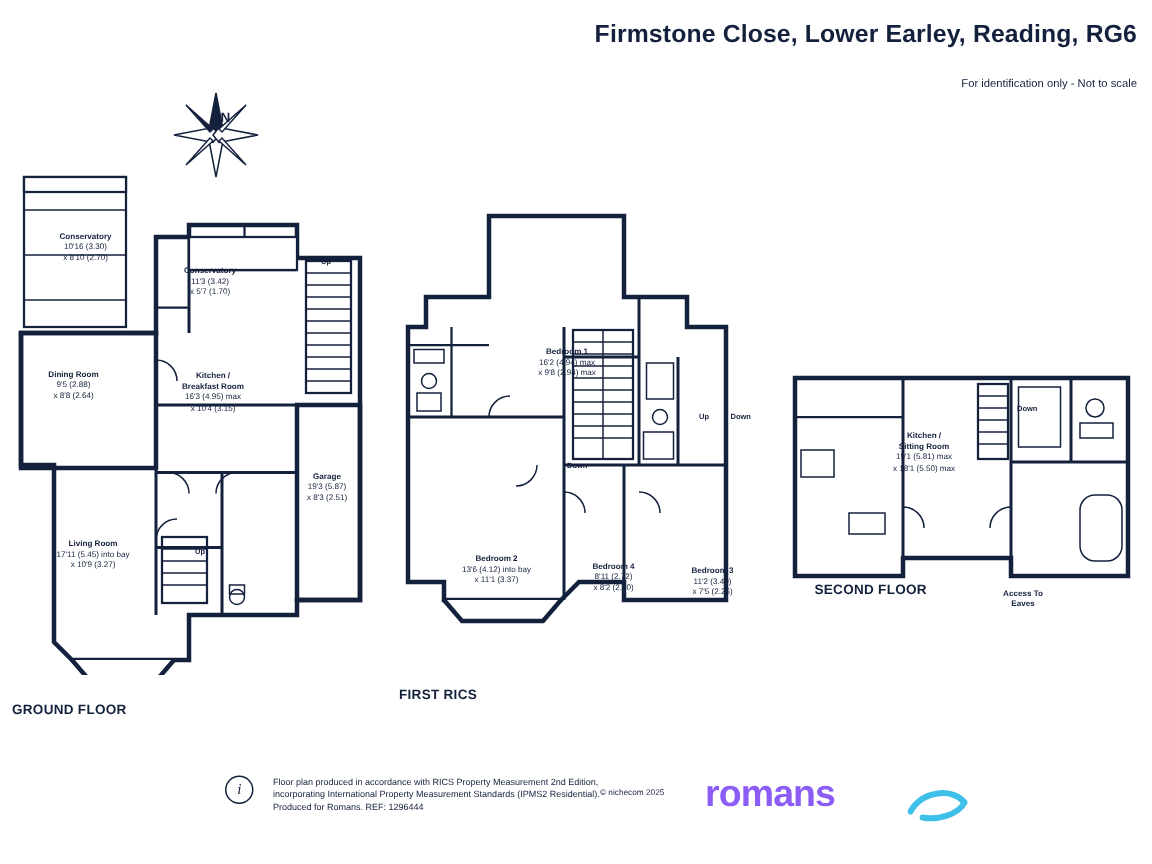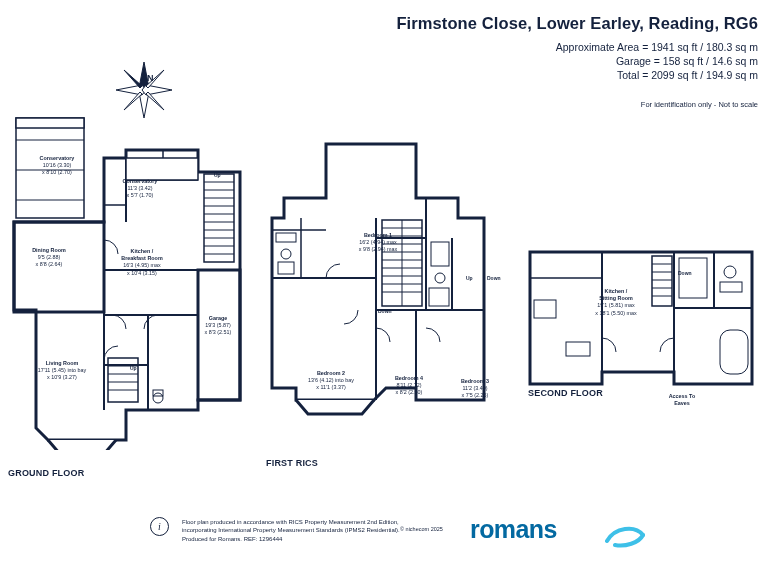--- a/index.html
+++ b/index.html
@@ -48,41 +48,36 @@
     position:absolute;left:150px;top:515px;right:10px;height:50px;
   }
   .foot-text{
     position:absolute;left:32px;top:3px;font-size:6px;line-height:8.4px;color:#14213d;
   }
   .info-circle{
     position:absolute;left:0;top:2px;width:17px;height:17px;border:1px solid #14213d;border-radius:50%;
     font-size:10px;font-style:italic;text-align:center;line-height:17px;color:#14213d;font-family:"Liberation Serif",serif;
   }
   .brand{
-    position:absolute;left:320px;top:0px;font-size:25px;font-weight:bold;color:#0369a1;letter-spacing:-.6px;
+    position:absolute;left:320px;top:0px;font-size:25px;font-weight:bold;color:#8b5cf6;letter-spacing:-.6px;
   }
   .swoosh{
     position:absolute;left:455px;top:8px;width:40px;height:26px;
   }
   .arrowtxt{position:absolute;font-size:5px;color:#14213d;font-weight:bold;}
 
   svg{display:block;}
 </style>
 </head>
 <body>
 
 <div class="wrap">
 
   <div class="header">
     <div class="title">Firmstone Close, Lower Earley, Reading, RG6</div>
-    <div class="sub">
-      <div>Approximate Area = 1941 sq ft / 180.3 sq m</div>
-      <div>Garage = 158 sq ft / 14.6 sq m</div>
-      <div>Total = 2099 sq ft / 194.9 sq m</div>
-    </div>
     <div class="note">For identification only - Not to scale</div>
   </div>
 
   <div class="compass">
     <svg width="64" height="64" viewBox="0 0 64 64">
       <g stroke="#14213d" stroke-width="1" fill="none">
         <path d="M32 4 L37 30 L32 34 L27 30 Z" fill="#14213d"></path>
         <path d="M32 60 L27 34 L32 30 L37 34 Z" fill="#ffffff"></path>
         <path d="M4 32 L30 27 L34 32 L30 37 Z" fill="#ffffff"></path>
         <path d="M60 32 L34 27 L30 32 L34 37 Z" fill="#ffffff"></path>
@@ -315,21 +310,21 @@
     <div class="d">x 18'1 (5.50) max</div>
   </div>
 
   <div class="room" style="left:652px;top:393px;width:60px;">
     <div class="n">Access To</div>
     <div class="n">Eaves</div>
   </div>
 
   <div class="arrowtxt" style="left:678px;top:270px;">Down</div>
 
-  <div class="floorlabel" style="left:528px;top:388px;">SECOND FLOOR</div>
+  <div class="floorlabel" style="left:543px;top:388px;">SECOND FLOOR</div>
 
   <div class="footer">
     <div class="info-circle">i</div>
     <div class="foot-text">
       <div>Floor plan produced in accordance with RICS Property Measurement 2nd Edition,</div>
       <div>incorporating International Property Measurement Standards (IPMS2 Residential).</div>
       <div>Produced for Romans.   REF: 1296444</div>
     </div>
     <div style="position:absolute;left:250px;top:11px;font-size:5.5px;color:#14213d;">© nichecom 2025</div>
     <div class="brand">romans</div>

